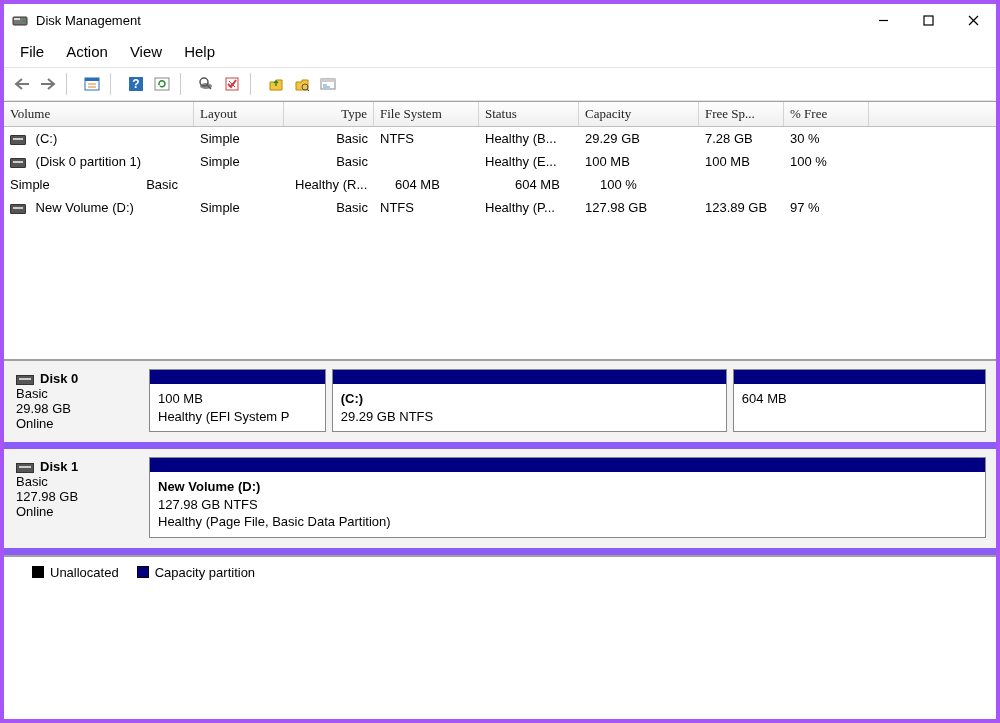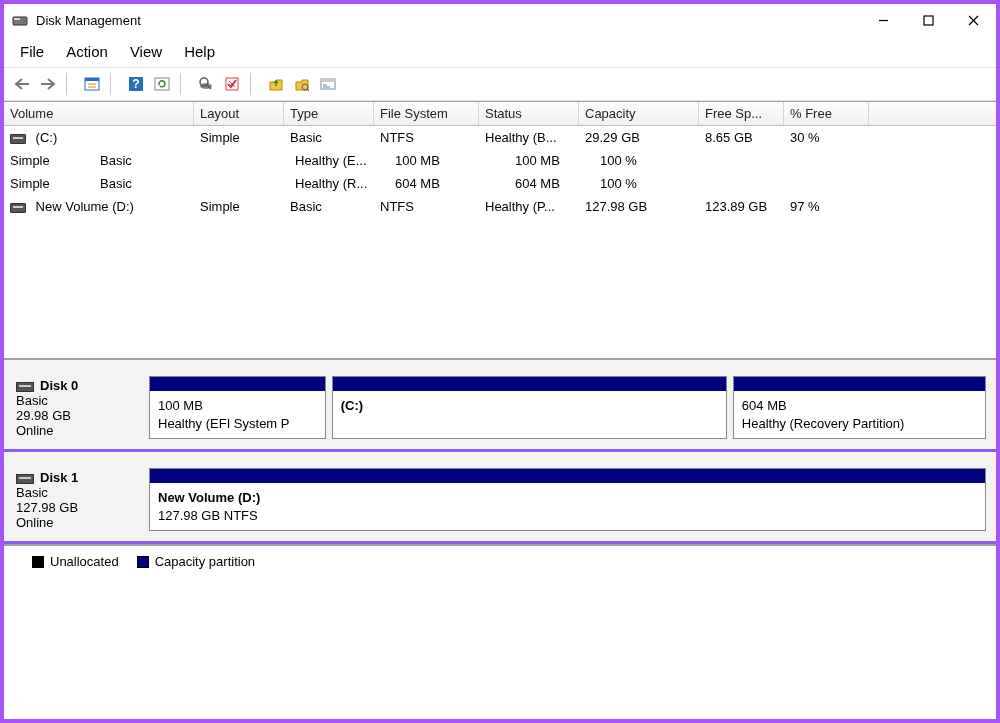--- a/index.html
+++ b/index.html
@@ -20,41 +20,41 @@
   .menubar { display: flex; padding: 4px 6px; font-size: 15px; gap:2px; border-bottom: 1px solid #e5e5e5; }
   .menubar-item { padding: 3px 10px; }
   
   
   .toolbar { display: flex; align-items: center; padding: 4px 6px; border-bottom: 1px solid #e5e5e5; gap: 2px; }
   .tb-btn { width: 24px; height: 24px; display: flex; align-items: center; justify-content: center; }
   .tb-sep { width: 8px; height: 22px; border-left: 1px solid #ccc; margin: 0 4px; }
   
   
   .volume-table { border-top: 1px solid #a0a0a0; }
-  .vt-header { display: flex; background: linear-gradient(#fdfdfd,#f0f0f0); border-bottom: 1px solid #c0c0c0; }
+  .vt-header { display: flex; background: linear-gradient(#fdfdfd,#f0f0f0); border-bottom: 1px solid #c0c0c0; font-family: Liberation Serif, serif; }
   .vt-hcell { padding: 4px 6px; border-right: 1px solid #d4d4d4; font-size: 13px; color: #222; white-space: nowrap; overflow: hidden; text-overflow: ellipsis; }
   .vt-body { height: 232px; overflow: auto; }
   .vt-row { display: flex; padding: 2px 0; }
   .vt-cell { padding: 2px 6px; font-size: 13px; white-space: nowrap; overflow:hidden; }
   .vt-vol-icon { display:inline-block; width:16px; height:10px; background:#555; border:1px solid #333; border-radius:1px; margin-right:6px; vertical-align:middle; position:relative; }
   .vt-vol-icon::after { content:""; position:absolute; top:2px; left:2px; right:2px; height:2px; background:#ccc; }
 
   
   .c-volume { width: 190px; }
   .c-layout { width: 90px; }
-  .c-type   { width: 90px; }
+  .c-type   { width: 90px; text-align: right; }
   .c-fs     { width: 105px; }
   .c-status { width: 100px; }
   .c-capacity { width: 120px; }
   .c-free   { width: 85px; }
   .c-pct    { width: 85px; }
 
   
   .disk-pane { border-top: 2px solid #a0a0a0; background:#f3f3f3; }
-  .disk-row { display: flex; border-bottom:3px solid #8b5cf6;margin-top:8px; }
+  .disk-row { display: flex; border-bottom:7px solid #8b5cf6; }
   .disk-info { width: 135px; padding: 10px 10px 10px 12px; font-size: 13px; background:#f3f3f3; }
   .disk-info .disk-name { font-weight: bold; }
   .disk-info .disk-icon { display:inline-block; width:18px; height:10px; background:#555; border:1px solid #333; margin-right:6px; vertical-align:middle; position:relative;}
   .disk-info .disk-icon::after{content:"";position:absolute;top:2px;left:2px;right:2px;height:2px;background:#ccc;}
   .disk-partitions { flex:1; padding: 8px 10px 10px 10px; display:flex; gap:6px; }
   .partition { border:1px solid #888; background:#fff; display:flex; flex-direction:column; overflow:hidden; }
   .part-header { background:#000080; height:14px; }
   .part-body { padding: 6px 8px; font-size:13px; line-height:1.35; }
   .part-body .vname { font-weight:bold; }
   
@@ -191,24 +191,25 @@
       <div class="vt-hcell" style="flex:1;border-right:none;"></div>
     </div>
     <div class="vt-body" id="vt-body">
         <div class="vt-row">
           <div class="vt-cell c-volume"><span class="vt-vol-icon"></span><span> (C:)</span></div>
           <div class="vt-cell c-layout">Simple</div>
           <div class="vt-cell c-type">Basic</div>
           <div class="vt-cell c-fs">NTFS</div>
           <div class="vt-cell c-status">Healthy (B...</div>
           <div class="vt-cell c-capacity">29.29 GB</div>
-          <div class="vt-cell c-free">8.65 GB</div>
+          <div class="vt-cell c-free">7.28 GB</div>
           <div class="vt-cell c-pct">30 %</div>
         </div>
         <div class="vt-row">
+          <div class="vt-cell c-volume"><span class="vt-vol-icon"></span><span> (Disk 0 partition 1)</span></div>
           <div class="vt-cell c-layout">Simple</div>
           <div class="vt-cell c-type">Basic</div>
           <div class="vt-cell c-fs"></div>
           <div class="vt-cell c-status">Healthy (E...</div>
           <div class="vt-cell c-capacity">100 MB</div>
           <div class="vt-cell c-free">100 MB</div>
           <div class="vt-cell c-pct">100 %</div>
         </div>
         <div class="vt-row">
           <div class="vt-cell c-layout">Simple</div>
@@ -245,44 +246,45 @@
             <div class="part-header"></div>
             <div class="part-body">
               <div>100 MB</div>
               <div>Healthy (EFI System P</div>
             </div>
           </div>
           <div class="partition" style="flex: 36 1 0%;">
             <div class="part-header"></div>
             <div class="part-body">
               <div class="vname"> (C:)</div>
+              <div>29.29 GB NTFS</div>
             </div>
           </div>
           <div class="partition" style="flex: 23 1 0%;">
             <div class="part-header"></div>
             <div class="part-body">
               <div>604 MB</div>
-              <div>Healthy (Recovery Partition)</div>
             </div>
           </div>
         </div>
       </div>
       <div class="disk-row">
         <div class="disk-info">
           <div><span class="disk-icon"></span><span class="disk-name">Disk 1</span></div>
           <div>Basic</div>
           <div>127.98 GB</div>
           <div>Online</div>
         </div>
         <div class="disk-partitions">
           <div class="partition" style="flex: 1 1 0%;">
             <div class="part-header"></div>
             <div class="part-body">
               <div class="vname">New Volume  (D:)</div>
               <div>127.98 GB NTFS</div>
+              <div>Healthy (Page File, Basic Data Partition)</div>
             </div>
           </div>
         </div>
       </div>
     </div>
 
   <div class="legend">
     <span class="legend-swatch sw-black"></span>
     <span>Unallocated</span>
     <span style="width:6px"></span>

